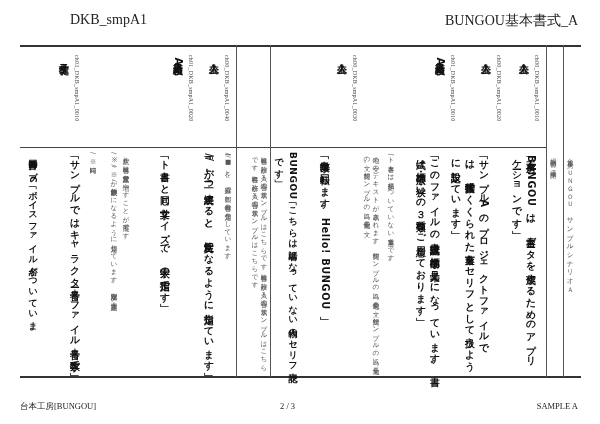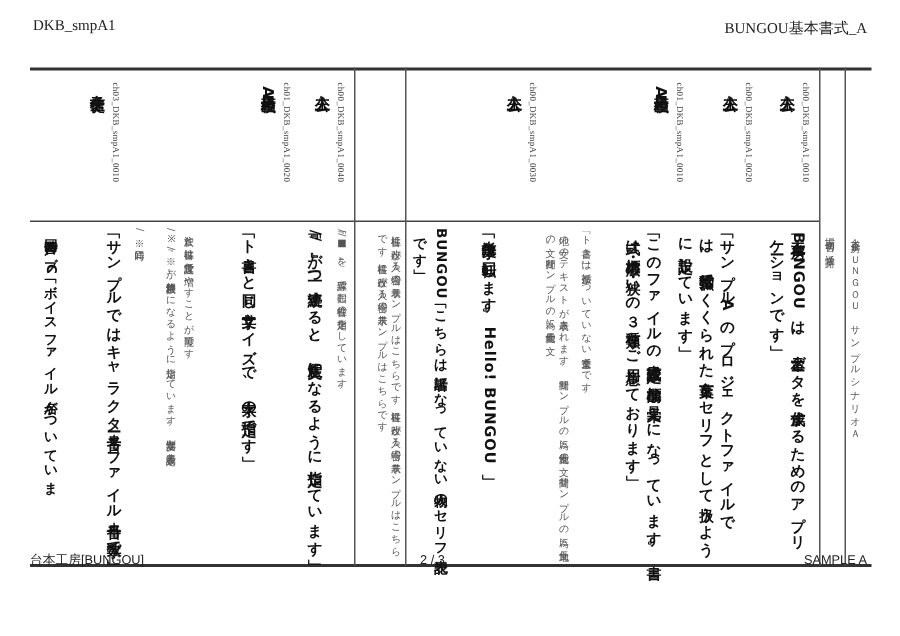--- a/index.html
+++ b/index.html
@@ -1,21 +1,21 @@
 <!DOCTYPE html>
 <html><head>
   <meta charset="utf-8">
   <style>
     html, body { margin: 0; padding: 0; background: #ffffff; }
     body { width: 600px; height: 424px; position: relative; overflow: hidden;
       font-family: "DejaVu Serif", "Liberation Serif", serif; color: #111; }
-    .hdr { position: absolute; top: 12px; font-size: 10px; color: #222; font-family: "Liberation Serif", "DejaVu Serif", serif; }
+    .hdr { position: absolute; top: 12px; font-size: 14px; color: #222; font-family: "Liberation Serif", "DejaVu Serif", serif; margin-left: 48px; }
     .hdr.left { left: 22px; }
     .hdr.right { right: 22px; text-align: center; }
-    .ftr { position: absolute; top: 368px; font-size: 8.5px; color: #222; font-family: Liberation Sans, sans-serif; }
+    .ftr { position: absolute; top: 401px; font-size: 8.5px; color: #222; font-family: Liberation Serif, serif; }
     .ftr.left { left: 20px; }
     .ftr.center { left: 280px; }
     .ftr.right { right: 22px; text-align: center; }
 
     .page { position: absolute; left: 20px; top: 45px; width: 561px; height: 332px; }
     .hline { position: absolute; left: 0; height: 1.5px; background: #333; }
     .vline { position: absolute; width: 1px; background: #555; }
 
     .vt { position: absolute; writing-mode: vertical-rl; text-orientation: mixed; white-space: nowrap; line-height: 1.25; }
     .vt.wrap { white-space: normal; }

